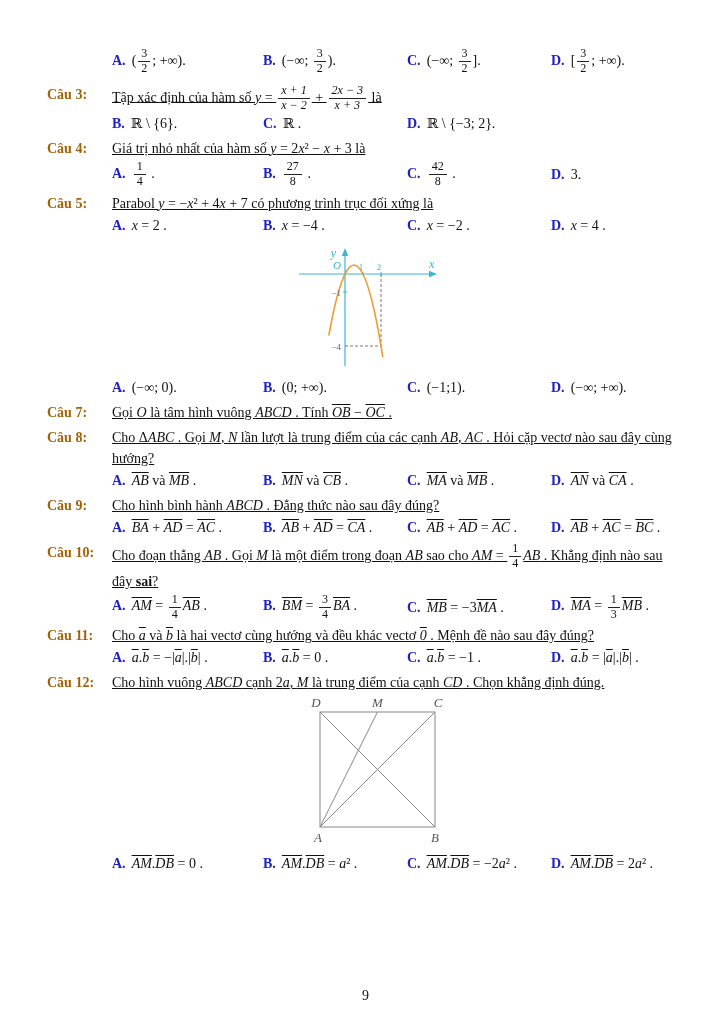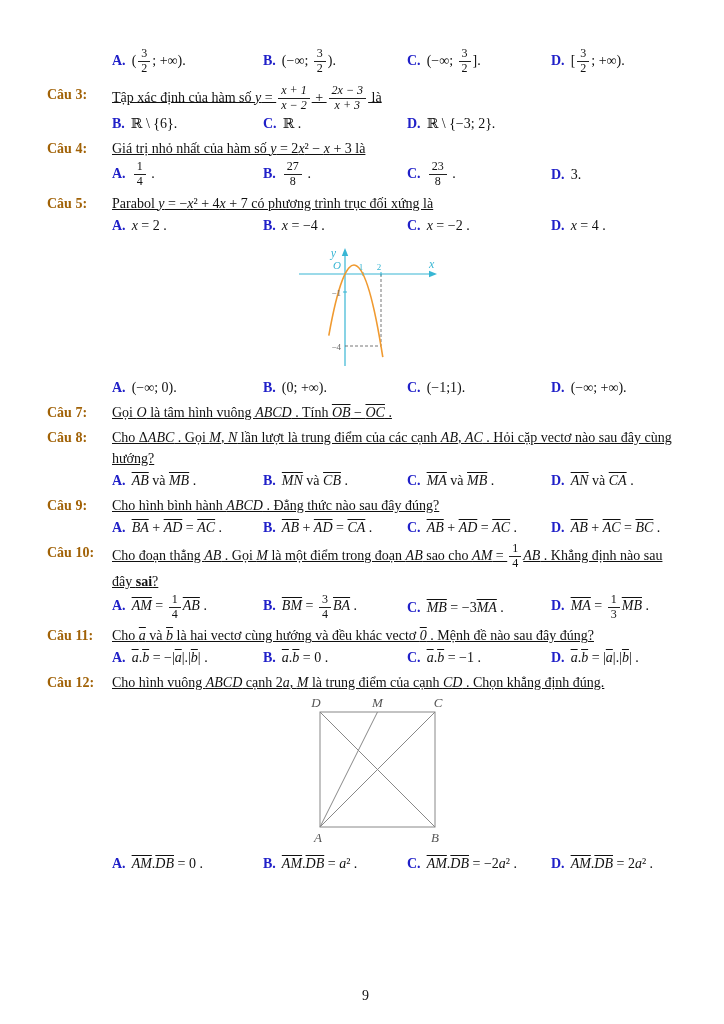--- a/index.html
+++ b/index.html
@@ -84,21 +84,21 @@
     <div class="opts">
       <div class="opt"><span class="ok">A.</span><span><span class="frac">
               <span class="num">1</span>
               <span class="den">4</span>
             </span> .</span></div>
       <div class="opt"><span class="ok">B.</span><span><span class="frac">
               <span class="num">27</span>
               <span class="den">8</span>
             </span> .</span></div>
       <div class="opt"><span class="ok">C.</span><span><span class="frac">
-              <span class="num">23</span>
+              <span class="num">42</span>
               <span class="den">8</span>
             </span> .</span></div>
       <div class="opt"><span class="ok">D.</span><span>3.</span></div>
     </div>
   </section>
 
   <section class="q">
     <div class="q-row">
       <span class="q-label">Câu 5:</span>
       <div class="q-text">Parabol <span class="it">y</span> = −<span class="it">x</span>² + 4<span class="it">x</span> + 7 có phương trình trục đối xứng là</div>

